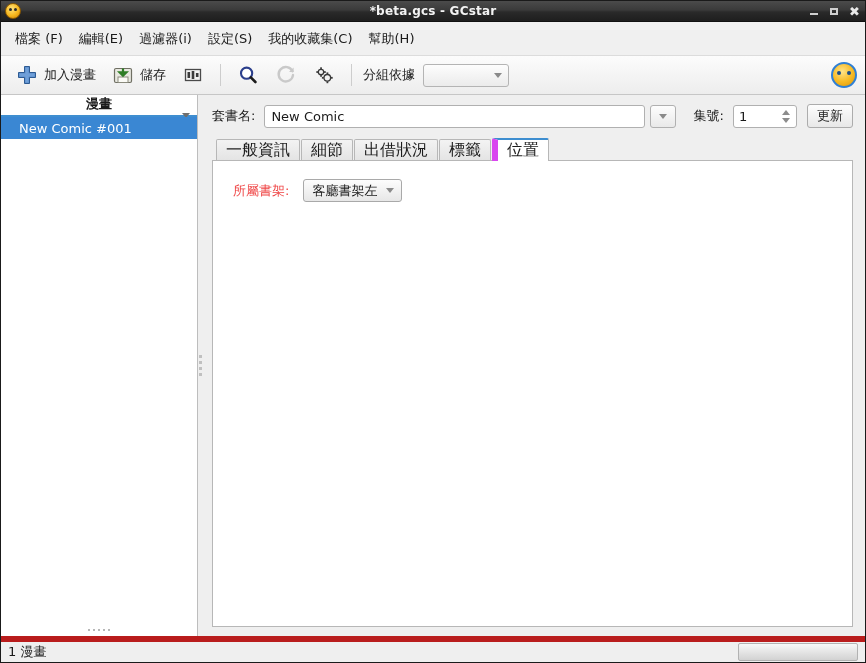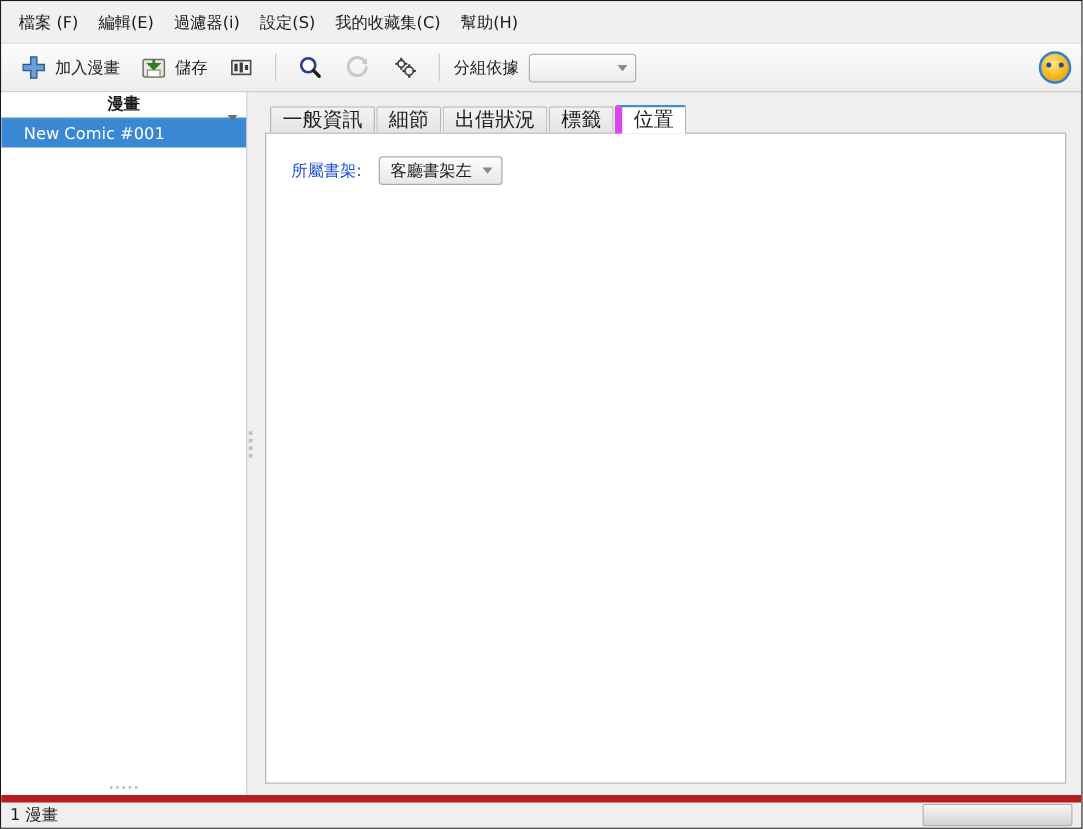--- a/index.html
+++ b/index.html
@@ -355,21 +355,21 @@
     box-sizing: border-box;
     padding: 18px 0 0 0;
     min-height: 0;
     margin-bottom: 9px;
   }
   .panel-row {
     display: flex; align-items: center;
     padding-left: 20px;
   }
   .panel-label {
-    font-size: 13px; color: #1d4ed8;
+    font-size: 13px; color: #ef4444;
     margin-right: 14px;
     white-space: nowrap;
   }
   .combo-box {
     height: 23px;
     box-sizing: border-box;
     background: linear-gradient(to bottom, #fdfdfd 0%, #e7e7e7 100%);
     border: 1px solid #a9a9a9;
     border-radius: 3px;
     display: flex; align-items: center;
@@ -401,20 +401,29 @@
     background: linear-gradient(to bottom, #f7f7f7 0%, #d2d2d2 100%);
     border: 1px solid #b2b2b2;
     border-radius: 2px;
   }
 </style>
 </head>
 <body>
 
 <div class="window">
 
+  <div class="titlebar">
+    <div class="win-icon"></div>
+    <div class="title-text">*beta.gcs - GCstar</div>
+    <div class="win-btns">
+      <div class="win-btn wb-min"></div>
+      <div class="win-btn wb-max"></div>
+      <div class="win-btn wb-close">✖</div>
+    </div>
+  </div>
 
   <div class="menubar">
     <div class="menu-item">檔案 (F)</div>
     <div class="menu-item">編輯(E)</div>
     <div class="menu-item">過濾器(i)</div>
     <div class="menu-item">設定(S)</div>
     <div class="menu-item">我的收藏集(C)</div>
     <div class="menu-item">幫助(H)</div>
   </div>
 
@@ -519,20 +528,36 @@
       <div class="grip">
         <i></i>
         <i></i>
         <i></i>
         <i></i>
       </div>
     </div>
 
     <div class="right-pane">
 
+      <div class="form-row">
+        <span class="fld-label">套書名:</span>
+        <input class="text-input" type="text" value="New Comic" style="">
+        <div class="combo-arrow-btn">
+          <span class="chev"></span>
+        </div>
+        <span class="fld-label" style="margin-left:18px;">集號:</span>
+        <div class="spin-wrap">
+          <input class="spin-val" type="text" value="1" style="">
+          <div class="spin-btns">
+            <span class="spin-up"></span>
+            <span class="spin-dn"></span>
+          </div>
+        </div>
+        <button class="push-btn">更新</button>
+      </div>
 
       <div class="tabs">
         <div class="tab">一般資訊</div>
         <div class="tab">細節</div>
         <div class="tab">出借狀況</div>
         <div class="tab">標籤</div>
         <div class="tab active">位置</div>
       </div>
 
       <div class="tab-panel">

